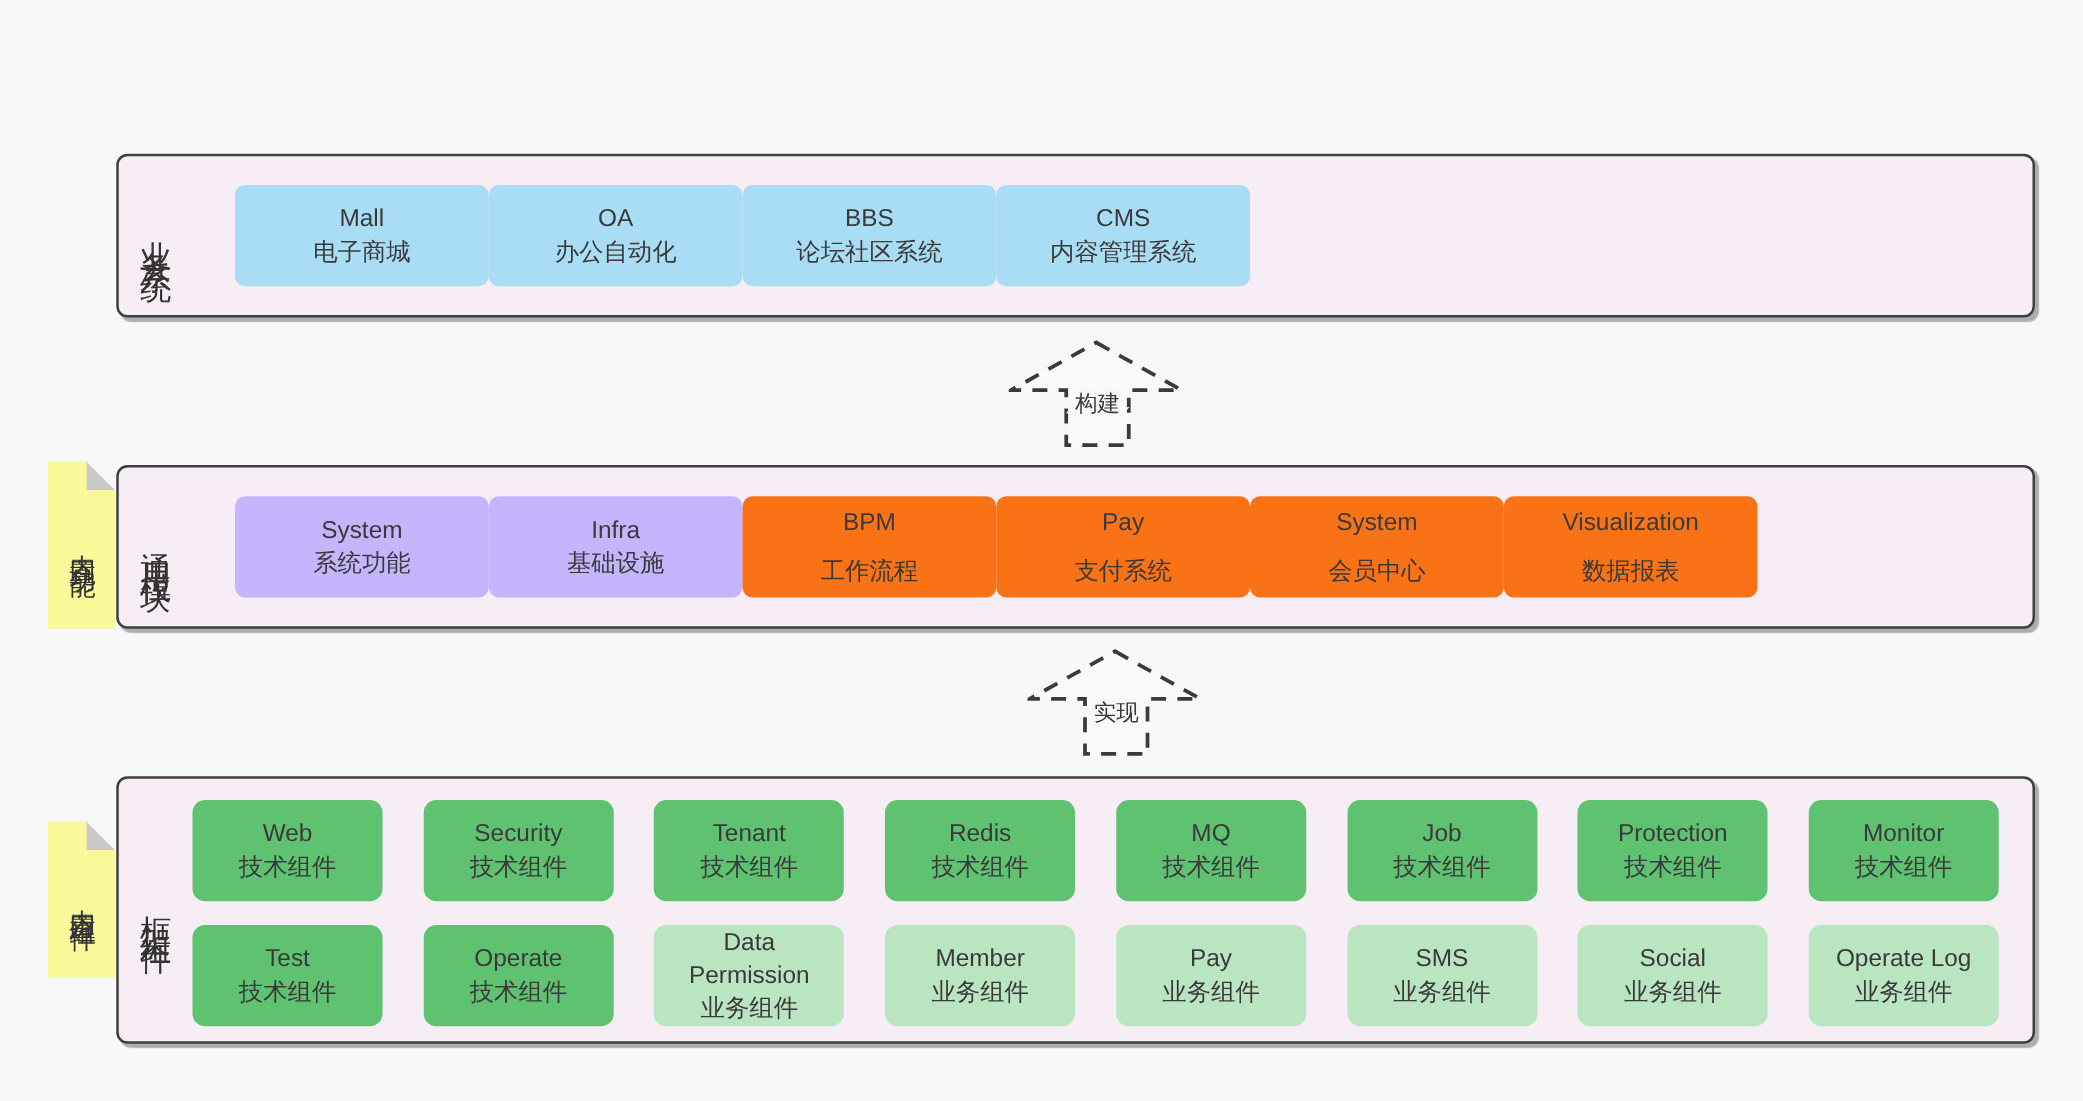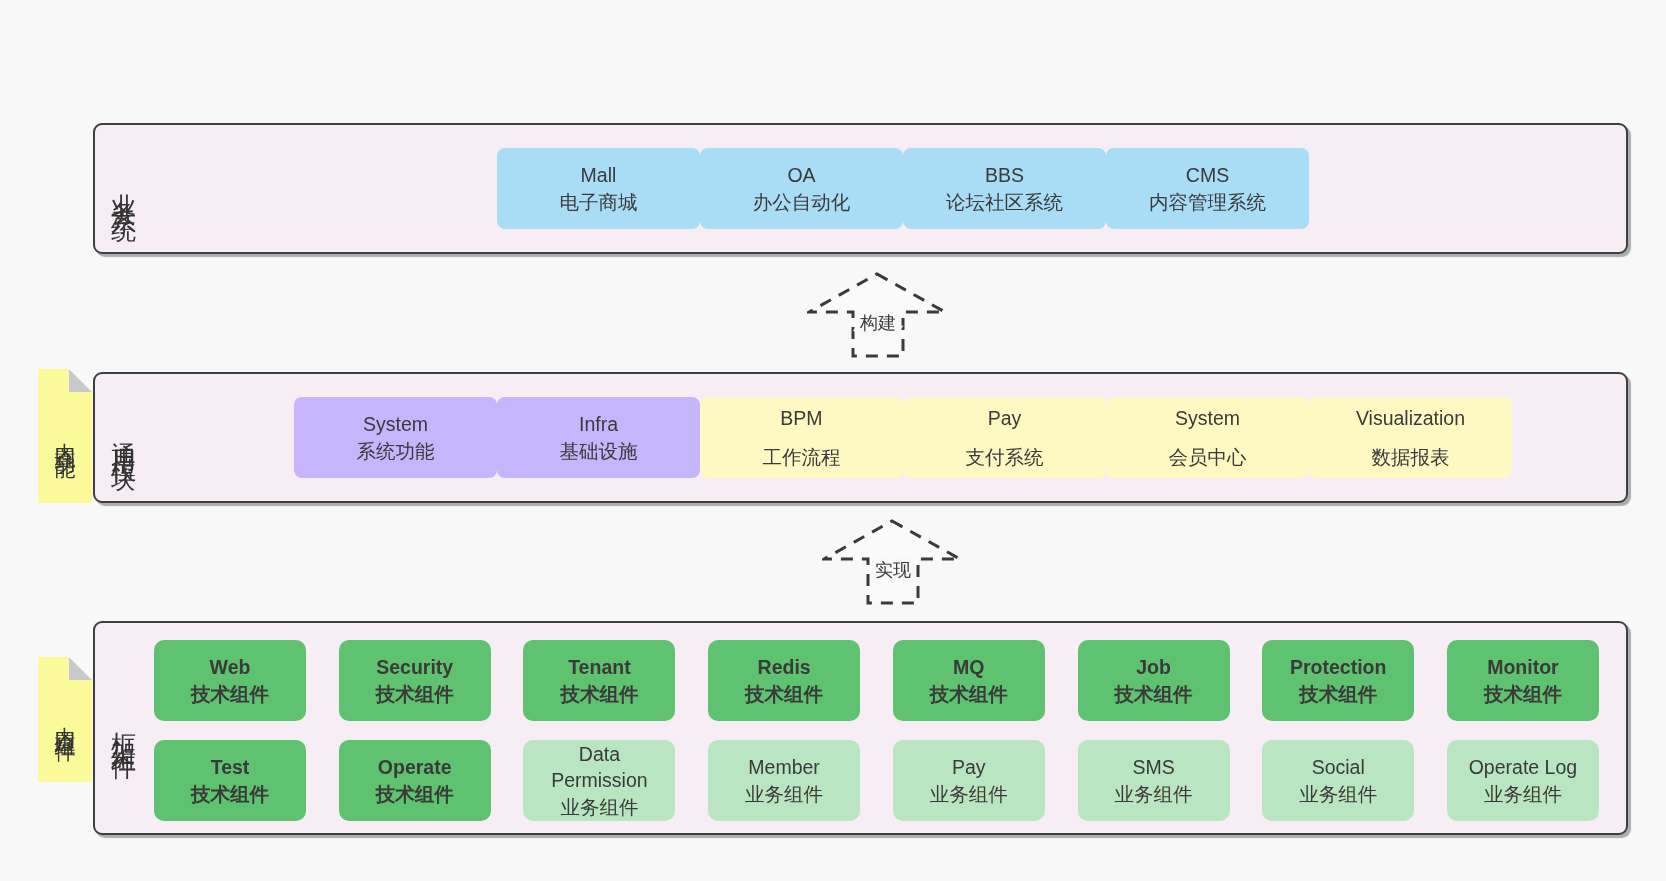--- a/index.html
+++ b/index.html
@@ -23,39 +23,39 @@
   #layer-components{top:621px;height:210px;}
   .vlabel{
     position:absolute;left:13px;top:50%;
     transform:translateY(-50%);
     writing-mode:vertical-rl;text-orientation:upright;
     font-size:25px;letter-spacing:8px;color:#333;
     white-space:nowrap;
   }
   .row6{
     position:absolute;left:59px;right:8px;top:0;bottom:0;
-    display:flex;align-items:center;justify-content:center;padding-left:34px;
+    display:flex;align-items:center;justify-content:flex-start;padding-left:34px;
   }
   .grid8{
     position:absolute;left:59px;right:27px;top:17px;bottom:12px;
     display:flex;flex-direction:column;justify-content:space-between;
   }
   .row8{display:flex;justify-content:space-between;}
   .node{
     display:flex;flex-direction:column;align-items:center;justify-content:center;
     text-align:center;border-radius:8px;
     font-size:19.5px;line-height:1.36;color:#3a3a3a;
     padding:2px 6px;box-sizing:border-box;
   }
   .row6 .node{width:203px;height:81px;}
   .row8 .node{width:152px;height:81px;border-radius:10px;}
   .blue{background:#a9dcf5;}
   .red{background:#c4b5fd;}
-  .pink{background:#fef9c3;gap:12px;}
-  .green{background:#5fc271;font-weight:bold;}
+  .pink{background:#f97316;gap:12px;}
+  .green{background:#5fc271;}
   .lgreen{background:#b9e5c1;}
   .sticky{
     position:absolute;width:54px;left:38px;
     background:#fafa9b;
     clip-path:polygon(0 0,calc(100% - 23px) 0,100% 23px,100% 100%,0 100%);
     filter:drop-shadow(2px 2px 2px rgba(0,0,0,0.25));
     display:flex;align-items:center;justify-content:center;
     z-index:5;
   }
   .sticky .fold{

